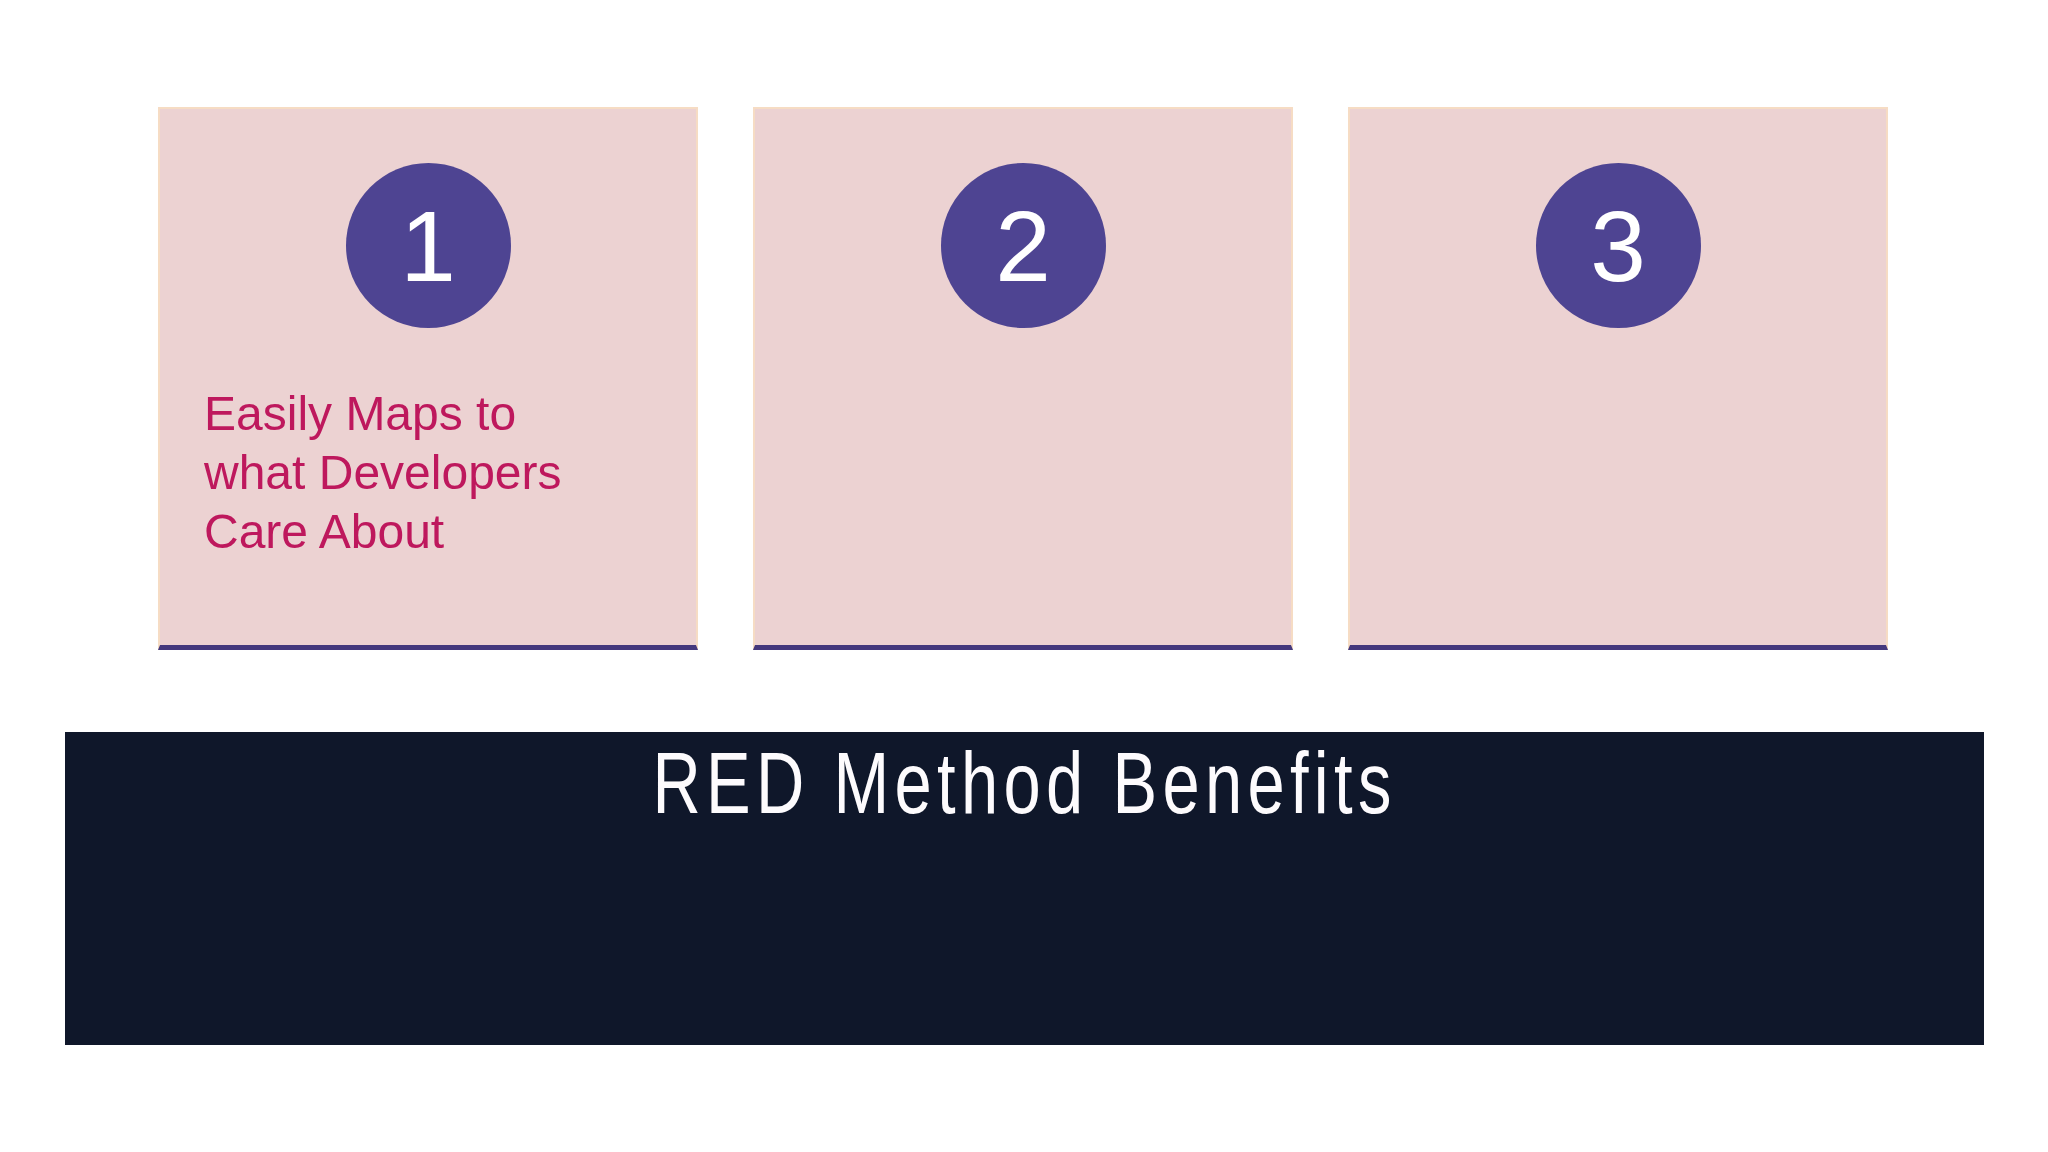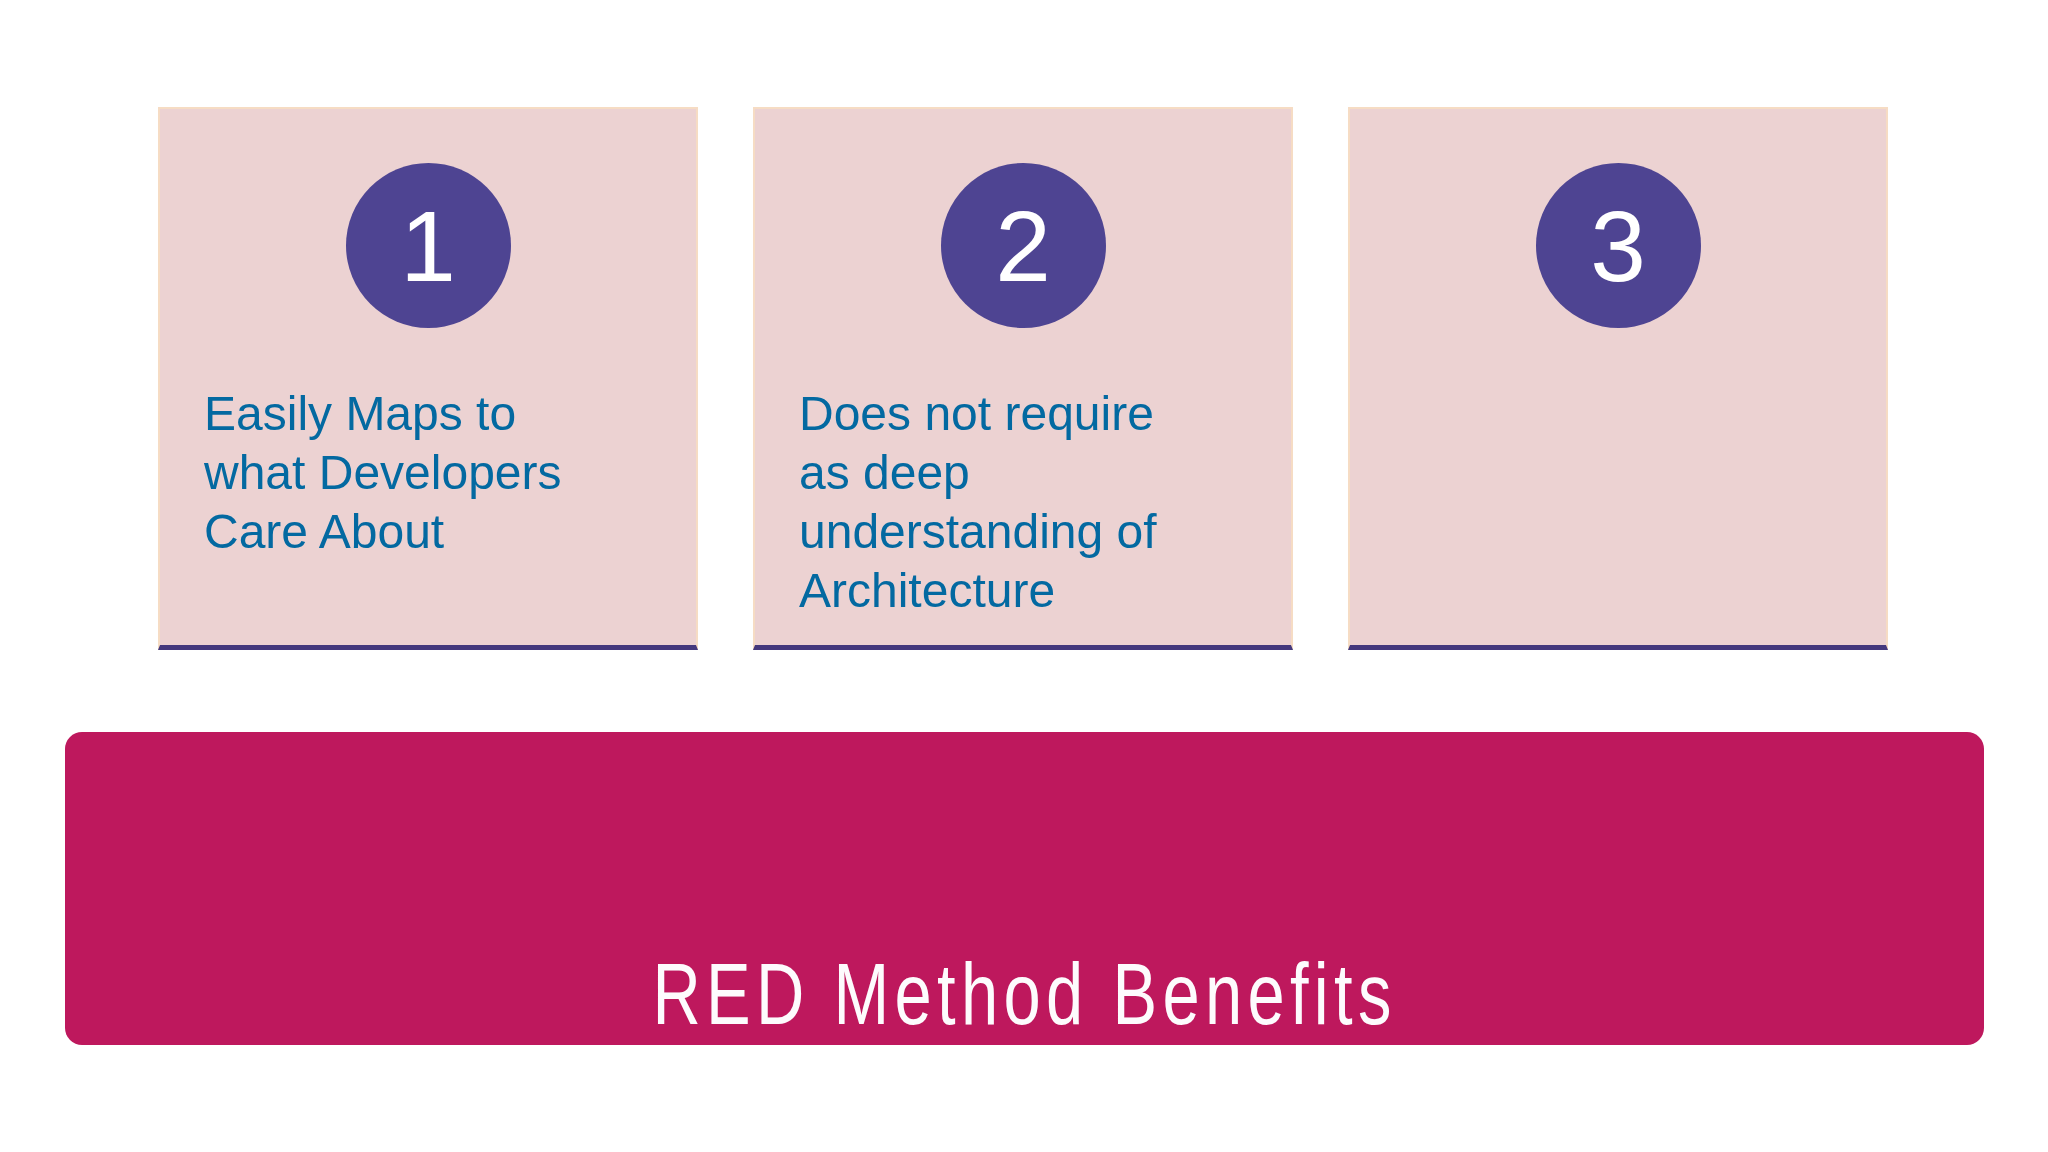--- a/index.html
+++ b/index.html
@@ -38,37 +38,36 @@
     justify-content: center;
   }
   .number-circle .num {
     color: #ffffff;
     font-size: 100px;
     line-height: 1;
     font-weight: 400;
   }
   .card-desc {
     margin: 56px 28px 0 44px;
-    color: #0369a1;
+    color: #be185d;
     font-size: 48px;
     line-height: 59px;
     white-space: pre-line;
     font-weight: 400;
   }
   .title-banner {
     position: absolute;
     left: 65px;
     top: 732px;
     width: 1919px;
     height: 313px;
-    background: #be185d;
+    background: #0f172a;
     display: flex;
-    align-items: flex-end;
+    align-items: flex-start;
     justify-content: center;
-    border-radius: 17px;
   }
   .title-banner .banner-text {
     color: #fdfbfd;
     font-size: 88px;
     font-weight: 400;
     letter-spacing: 7px;
     transform: scaleX(0.76);
     transform-origin: center center;
     white-space: nowrap;
   }
@@ -86,24 +85,20 @@
       </div>
       <div class="card-desc">Easily Maps to
 what Developers
 Care About</div>
     </div>
 
     <div class="benefit-card">
       <div class="number-circle">
         <span class="num">2</span>
       </div>
-      <div class="card-desc">Does not require
-as deep
-understanding of
-Architecture</div>
     </div>
 
     <div class="benefit-card">
       <div class="number-circle">
         <span class="num">3</span>
       </div>
     </div>
 
   </div>
 

